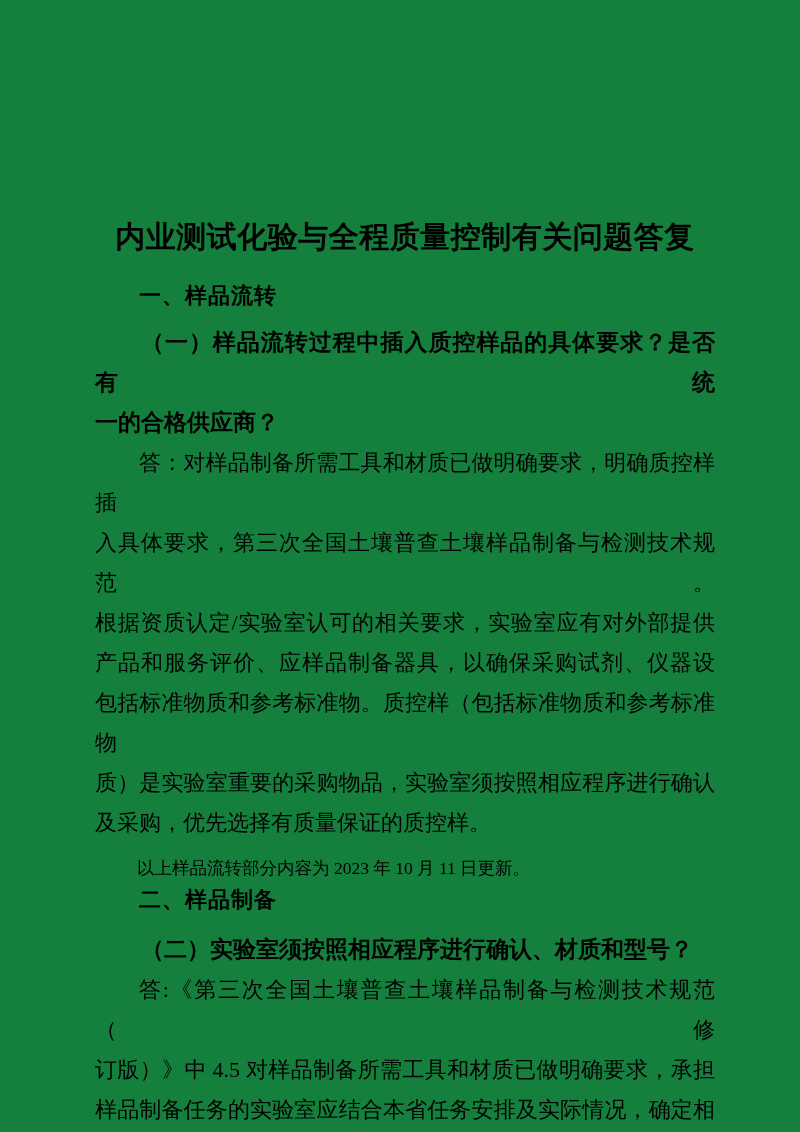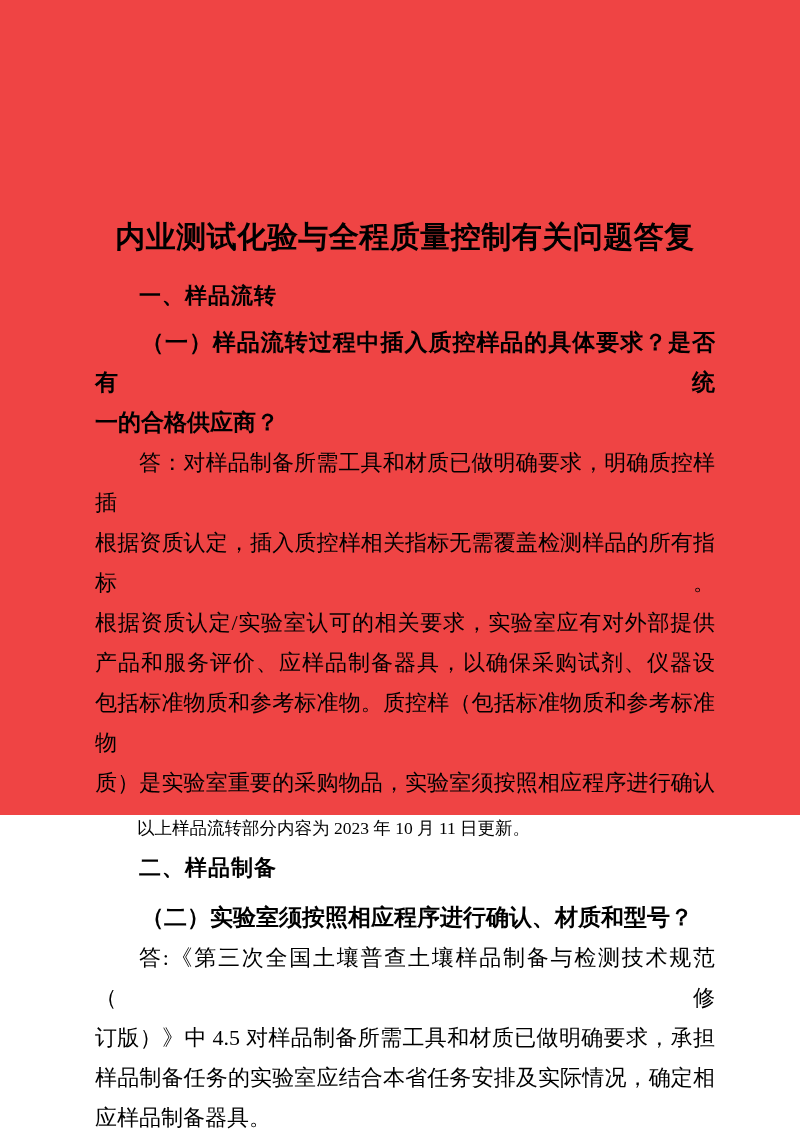--- a/index.html
+++ b/index.html
@@ -9,43 +9,43 @@
   }
   body {
     width: 800px;
     height: 1132px;
     color: #000000;
     overflow: hidden;
   }
   .page {
     box-sizing: border-box;
     width: 800px;
-    height: 815px;
+    height: 1132px;
     padding: 215px 85px 0 95px;
-    background: #ef4444;
+    background: #15803d;
   }
   .title {
     margin: 0;
     font-family: "Liberation Serif", "DejaVu Serif", serif;
     font-weight: 700;
     font-size: 30px;
     line-height: 44px;
     text-align: center;
     letter-spacing: 0.5px;
   }
   .sec-label {
     font-family: "Liberation Sans", "DejaVu Sans", sans-serif;
     font-weight: 700;
     font-size: 22px;
     line-height: 34px;
     text-indent: 2em;
     letter-spacing: 1px;
   }
   .sec1 { margin-top: 20px; }
-  .sec2 { margin-top: 8px; font-family: Liberation Serif, serif; }
+  .sec2 { margin-top: 0; font-family: Liberation Serif, serif; }
   .line {
     font-family: Liberation Serif, serif;
     font-size: 22px;
     line-height: 40px;
     text-align: justify;
     text-align-last: left;
   }
   .fill { text-align-last: justify; }
   .indent { text-indent: 2em; }
   .q .line {
@@ -73,25 +73,26 @@
 
   <div class="sec-label sec1">一、样品流转</div>
 
   <div class="q q1">
     <div class="line fill indent">（一）样品流转过程中插入质控样品的具体要求？是否有统</div>
     <div class="line">一的合格供应商？</div>
   </div>
 
   <div class="ans a1">
     <div class="line fill indent">答：对样品制备所需工具和材质已做明确要求，明确质控样插</div>
-    <div class="line fill">根据资质认定，插入质控样相关指标无需覆盖检测样品的所有指标。</div>
+    <div class="line fill">入具体要求，第三次全国土壤普查土壤样品制备与检测技术规范。</div>
     <div class="line fill">根据资质认定/实验室认可的相关要求，实验室应有对外部提供</div>
     <div class="line fill">产品和服务评价、应样品制备器具，以确保采购试剂、仪器设</div>
     <div class="line fill">包括标准物质和参考标准物。质控样（包括标准物质和参考标准物</div>
     <div class="line fill">质）是实验室重要的采购物品，实验室须按照相应程序进行确认</div>
+    <div class="line">及采购，优先选择有质量保证的质控样。</div>
   </div>
 
   <div class="note">以上样品流转部分内容为 2023 年 10 月 11 日更新。</div>
 
   <div class="sec-label sec2">二、样品制备</div>
 
   <div class="q q2">
     <div class="line indent">（二）实验室须按照相应程序进行确认、材质和型号？</div>
   </div>
 

